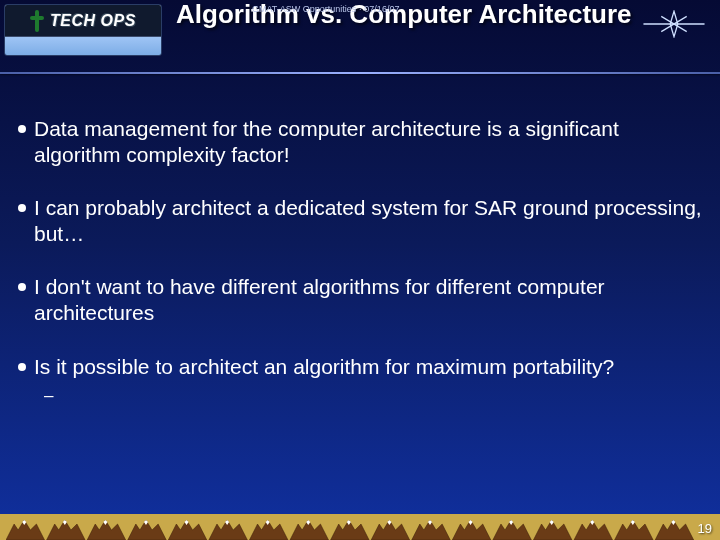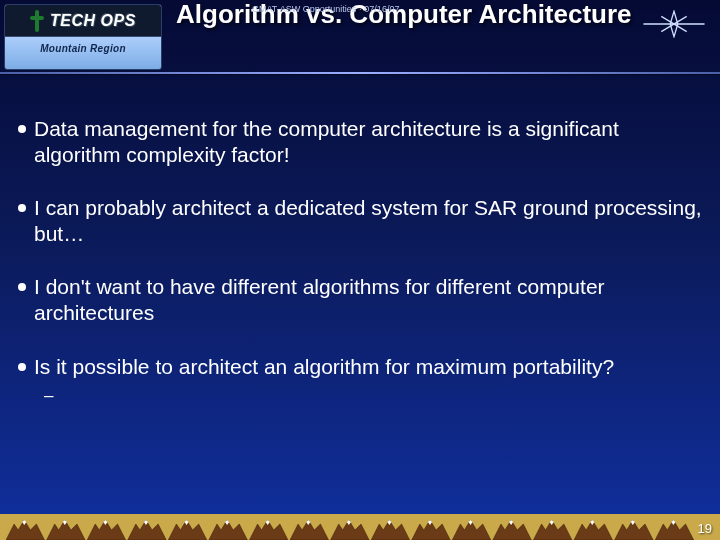--- a/index.html
+++ b/index.html
@@ -10,21 +10,21 @@
     position: relative;
     color: #fff;
   }
   .header {
     position: relative;
     height: 74px;
     display: flex;
     align-items: flex-start;
   }
   .logo-area {
-    width: 158px; height: 66px;
+    width: 158px; height: 52px;
     margin: 4px 0 0 4px;
     background: linear-gradient(180deg,#d9e8ff 0%, #b5d4ff 40%, #7dade6 100%);
     border: 1px solid #2a3d66;
     border-radius: 3px;
     position: relative;
     overflow: hidden;
   }
   .logo-top {
     width: 100%; height: 32px;
     background: #101a2e;
@@ -158,21 +158,20 @@
 <body>
 
 <div class="slide">
 
   <div class="header">
     <div class="logo-area">
       <div class="logo-top">
         <span class="cactus"></span>
         <span class="techops">TECH OPS</span>
       </div>
-      <div class="mountainregion">Mountain Region</div>
     </div>
     <div class="title">
       <span class="watermark">GMAT-ASW Opportunities · 07/16/07</span>
       <span>Algorithm vs. Computer Architecture</span>
     </div>
     <div class="star-logo">
       <svg viewBox="0 0 100 44">
         <path d="M2 22 L98 22" stroke="#cfe0ff" stroke-width="2"></path>
         <path d="M50 2 L56 22 L50 42 L44 22 Z" fill="none" stroke="#cfe0ff" stroke-width="2"></path>
         <path d="M30 10 L70 34" stroke="#cfe0ff" stroke-width="2"></path>

